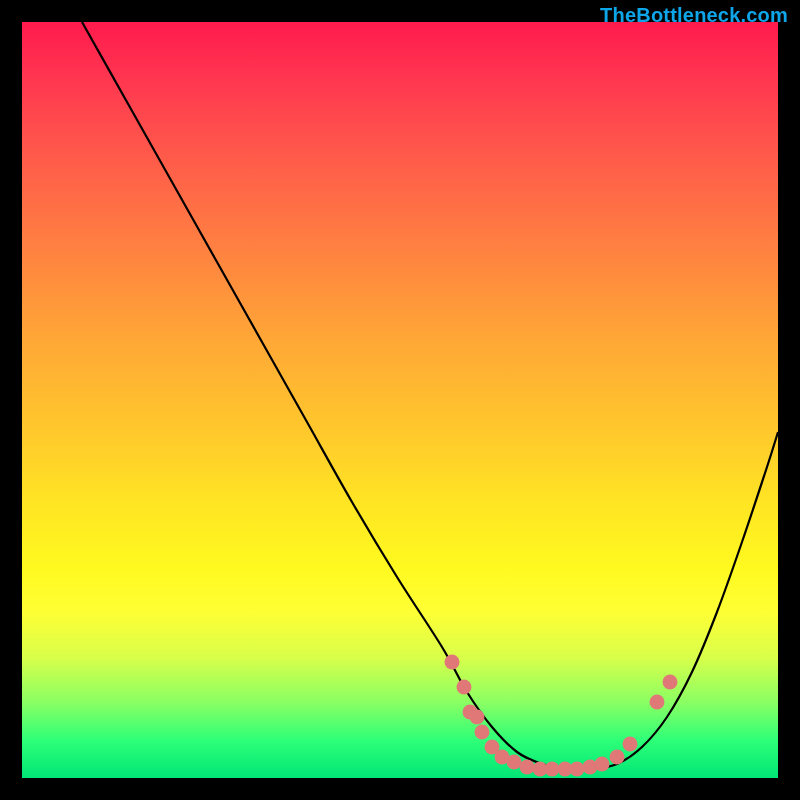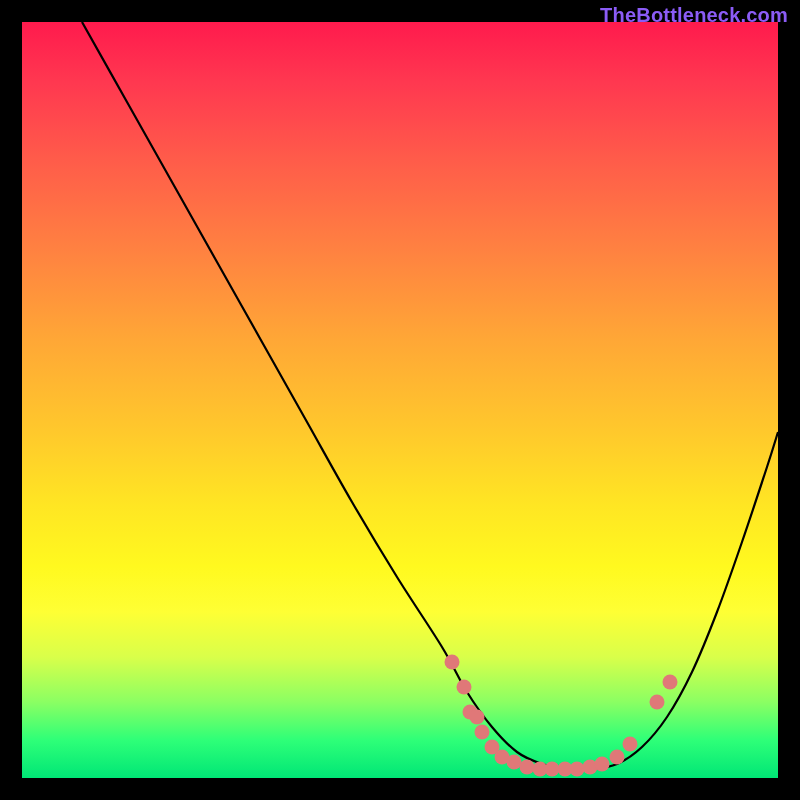--- a/index.html
+++ b/index.html
@@ -30,21 +30,21 @@
       #d9ff4a 84%,
       #8aff63 90%,
       #2eff78 95%,
       #00e676 100%
     );
   }
   .watermark {
     position: absolute;
     top: 4px;
     right: 12px;
-    color: #8b5cf6;
+    color: #0ea5e9;
     font-size: 20px;
     font-weight: 600;
     letter-spacing: 0.2px;
     user-select: none;
   }
   svg.curve {
     position: absolute;
     left: 0;
     top: 0;
     width: 756px;

